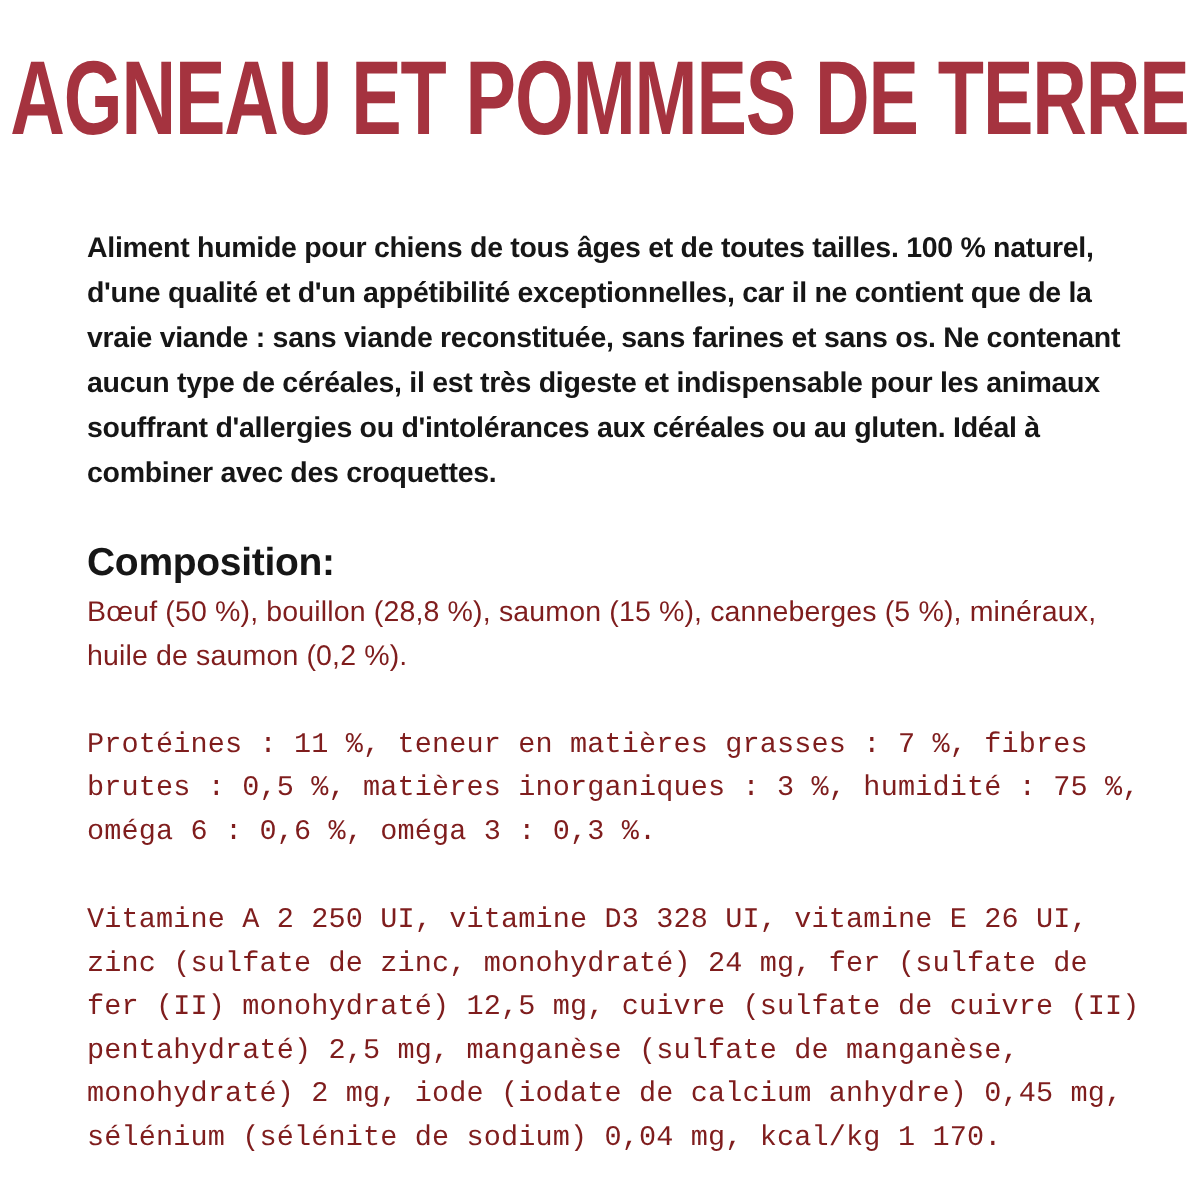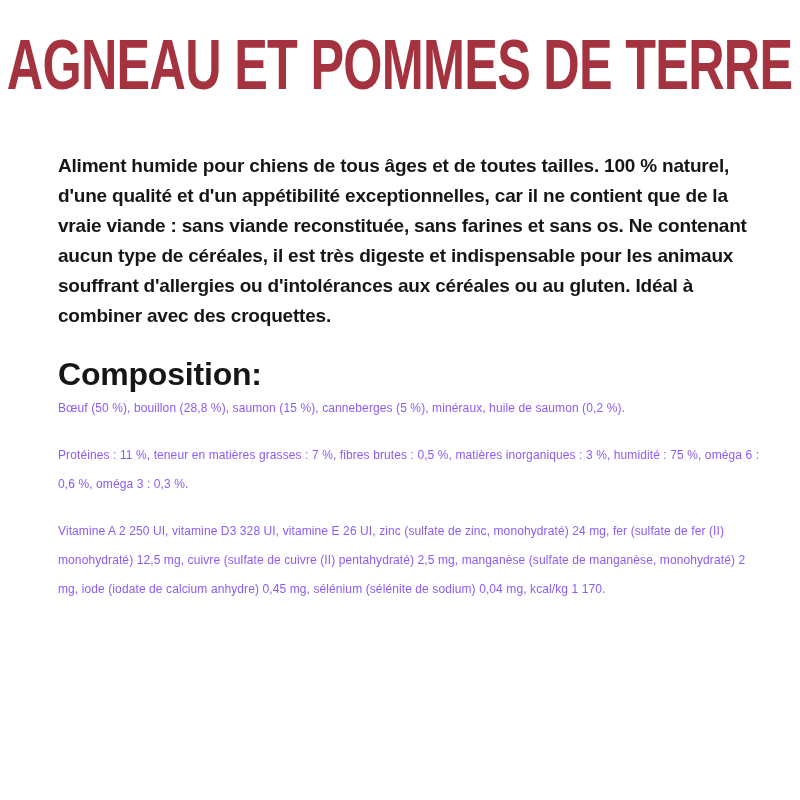--- a/index.html
+++ b/index.html
@@ -45,36 +45,37 @@
   .lead {
     margin: 50px 0 0 0;
     font-size: 19px;
     font-weight: 700;
     line-height: 30px;
     letter-spacing: -0.2px;
     color: #161616;
   }
   .comp-heading {
     margin: 28px 0 5px 0;
-    font-size: 32px;
+    font-size: 26px;
     font-weight: 700;
     line-height: 30px;
     letter-spacing: -0.2px;
     color: #161616;
   }
   .small {
     margin: 0;
-    font-size: 12px;
+    font-size: 19px;
     font-weight: 400;
     line-height: 29px;
     letter-spacing: 0.1px;
-    color: #8b5cf6;
+    color: #7f1d1d;
   }
   .mt {
-    margin-top: 18px;
+    margin-top: 30px;
+    font-family: Liberation Mono, monospace;
   }
 </style>
 </head>
 <body>
 
 <div class="page">
 
   <div class="title-wrap">
     <span class="title-text">AGNEAU ET POMMES DE TERRE</span>
   </div>

